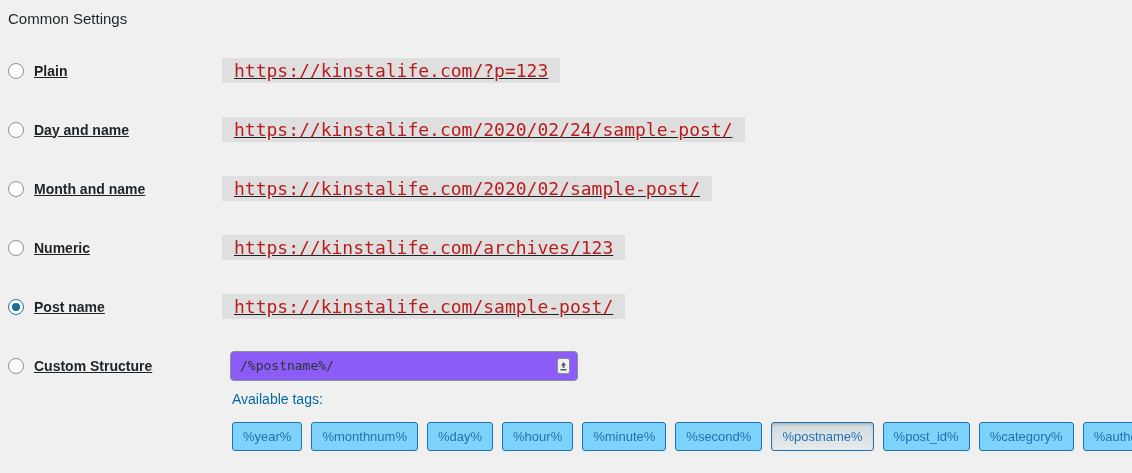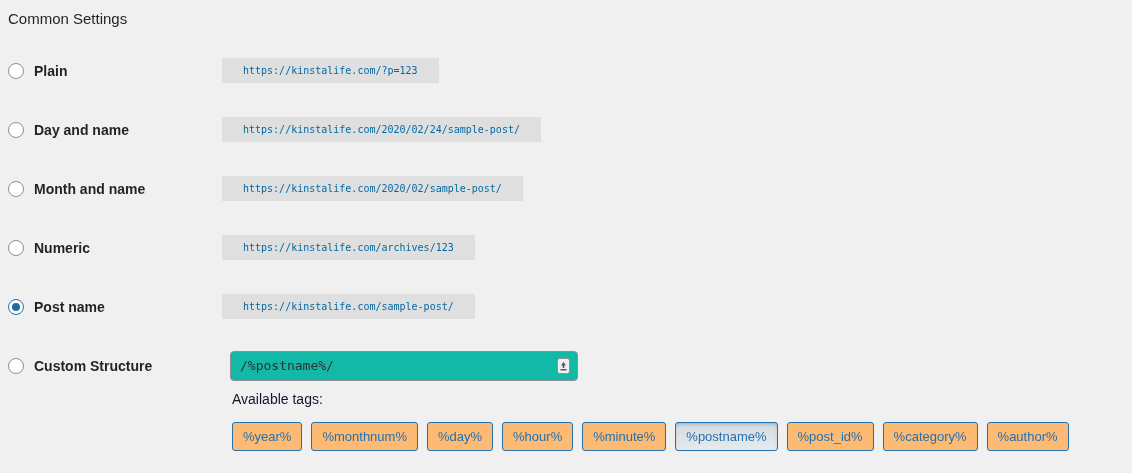--- a/index.html
+++ b/index.html
@@ -18,20 +18,21 @@
     font-size: 15px;
     font-weight: 400;
     line-height: 22px;
     color: #1d2327;
   }
   .rows { margin-top: 11px; }
   .row {
     display: flex;
     align-items: center;
     height: 59px;
+    text-decoration: underline;
   }
   .label-cell {
     display: flex;
     align-items: center;
     width: 222px;
     padding-left: 8px;
     flex: 0 0 222px;
   }
   .radio {
     width: 16px;
@@ -56,34 +57,34 @@
   .row-label {
     margin-left: 10px;
     font-size: 14px;
     font-weight: 600;
     color: #1d2327;
     cursor: pointer;
   }
   .value-cell { display: flex; align-items: center; }
   .example {
     font-family: "DejaVu Sans Mono", "Liberation Mono", monospace;
-    font-size: 10px;
+    font-size: 18px;
     line-height: 17px;
-    color: #0369a1;
+    color: #b91c1c;
     background: rgba(0, 0, 0, 0.07);
-    padding: 4px 21px;
+    padding: 4px 12px;
     white-space: nowrap;
   }
   .input-wrap { position: relative; margin-left: 8px; }
   .structure-input {
     width: 348px;
     height: 30px;
     border: 1px solid #8c8f94;
     border-radius: 4px;
-    background: #14b8a6;
+    background: #8b5cf6;
     font-family: "DejaVu Sans Mono", "Liberation Mono", monospace;
     font-size: 13px;
     color: #2c3338;
     padding: 0 30px 0 9px;
     outline: none;
   }
   .input-adornment {
     position: absolute;
     right: 8px;
     top: 50%;
@@ -91,35 +92,35 @@
     width: 13px;
     height: 16px;
     display: flex;
     align-items: center;
     justify-content: center;
   }
   .tags-label {
     margin: -6px 0 0 232px;
     font-size: 14px;
     line-height: 20px;
-    color: #0f172a;
+    color: #0369a1;
   }
   .tags-row {
     display: flex;
     gap: 9px;
     margin: 13px 0 0 232px;
   }
   .tag-button {
     height: 29px;
     padding: 0 10px;
     font-family: "Liberation Sans", sans-serif;
     font-size: 13px;
     line-height: 27px;
     color: #2271b1;
-    background: #fdba74;
+    background: #7dd3fc;
     border: 1px solid #2271b1;
     border-radius: 3px;
     cursor: pointer;
     white-space: nowrap;
   }
   .tag-button.active {
     background: linear-gradient(#d2dbe0, #e6eaec);
     box-shadow: inset 0 2px 4px -2px rgba(0, 0, 0, 0.35);
     color: #2271b1;
   }
@@ -203,17 +204,18 @@
 </div>
 
 <p class="tags-label">Available tags:</p>
 
 <div class="tags-row">
   <button class="tag-button">%year%</button>
   <button class="tag-button">%monthnum%</button>
   <button class="tag-button">%day%</button>
   <button class="tag-button">%hour%</button>
   <button class="tag-button">%minute%</button>
+  <button class="tag-button">%second%</button>
   <button class="tag-button active">%postname%</button>
   <button class="tag-button">%post_id%</button>
   <button class="tag-button">%category%</button>
   <button class="tag-button">%author%</button>
 </div>
 
 </body></html>

